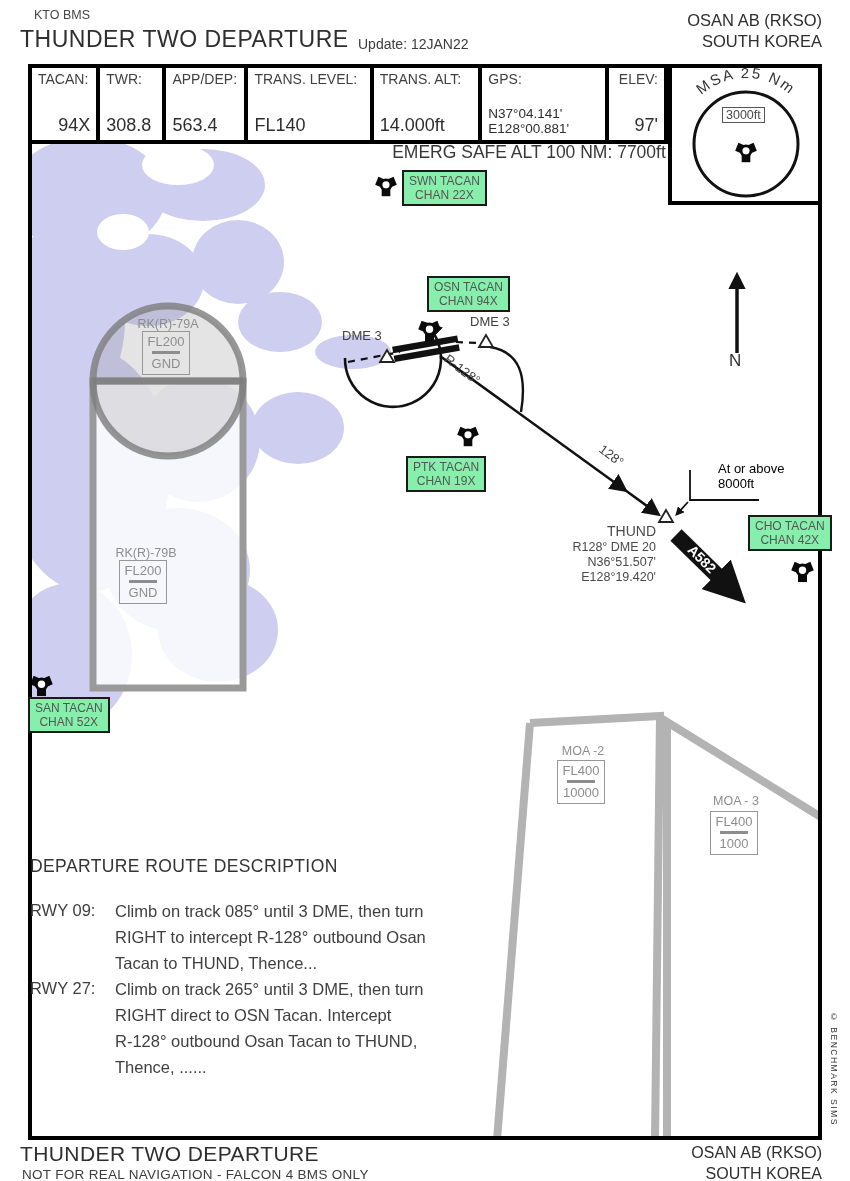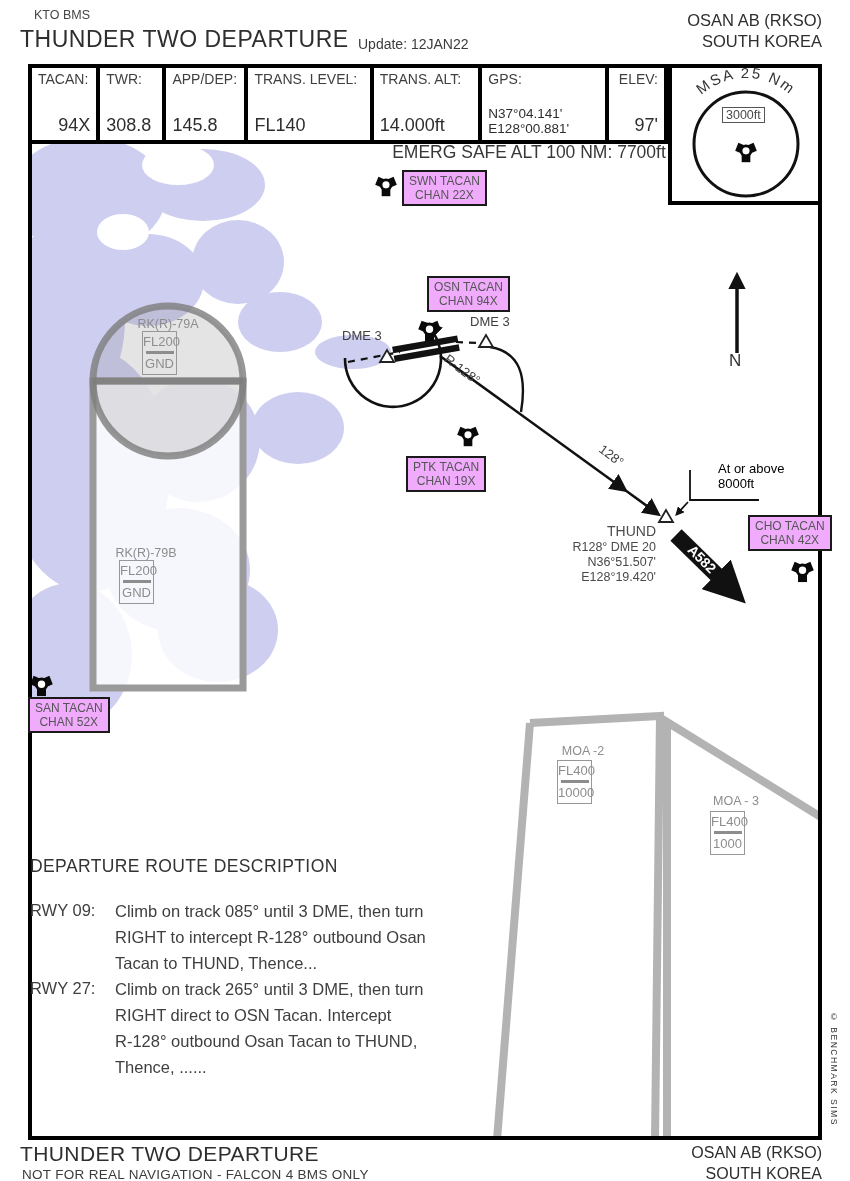--- a/index.html
+++ b/index.html
@@ -18,25 +18,25 @@
   .cell:last-child{border-right:none;}
   .cell .lab{font-size:14px;color:#3f3f3f;white-space:nowrap;}
   .cell .val{font-size:18px;color:#2e2e2e;white-space:nowrap;}
   .cell .val2{font-size:13.5px;color:#2e2e2e;white-space:nowrap;}
   .right{text-align:right;}
   
   .frame{border:4px solid #000;box-sizing:border-box;background:transparent;pointer-events:none;}
   .msabox{border:4px solid #000;box-sizing:border-box;background:#fff;}
   .emerg{font-size:17.5px;text-align:center;color:#383838;}
   
-  .lblbox{background:#f0abfc;border:2px solid #1a1a1a;text-align:center;font-size:12px;
+  .lblbox{background:#86efac;border:2px solid #1a1a1a;text-align:center;font-size:12px;
           line-height:14px;color:#555;padding:2px 5px;white-space:nowrap;}
   
   .altname{font-size:12.5px;color:#8d8d8d;text-align:center;white-space:nowrap;}
-  .altbox{box-sizing:border-box;width:35px;border:1.5px solid #979797;color:#8d8d8d;
+  .altbox{box-sizing:border-box;width:48px;border:1.5px solid #979797;color:#8d8d8d;
           font-size:13px;text-align:center;padding:2px 0 3px 0;background:transparent;}
   .altbox .bar{width:28px;height:2.5px;background:#8d8d8d;margin:2px auto;}
   .small{font-size:13px;}
   .rot{transform-origin:center center;}
   .thund{width:104px;text-align:right;color:#4a4a4a;}
   .thund .fixname{font-size:14px;margin-bottom:1px;}
   .thund .fl{font-size:12.5px;line-height:15px;}
   .a582{font-size:14px;font-weight:bold;color:#fff;width:60px;text-align:center;}
   .north{font-size:17px;color:#333;}
   
@@ -68,21 +68,21 @@
     <div class="cell" style="width:69px;">
       <div class="lab">TACAN:</div>
       <div class="val right">94X</div>
     </div>
     <div class="cell" style="width:67px;">
       <div class="lab">TWR:</div>
       <div class="val">308.8</div>
     </div>
     <div class="cell" style="width:83px;">
       <div class="lab">APP/DEP:</div>
-      <div class="val">145.8</div>
+      <div class="val">563.4</div>
     </div>
     <div class="cell" style="width:127px;">
       <div class="lab">TRANS. LEVEL:</div>
       <div class="val">FL140</div>
     </div>
     <div class="cell" style="width:110px;">
       <div class="lab">TRANS. ALT:</div>
       <div class="val">14.000ft</div>
     </div>
     <div class="cell" style="width:128px;">

